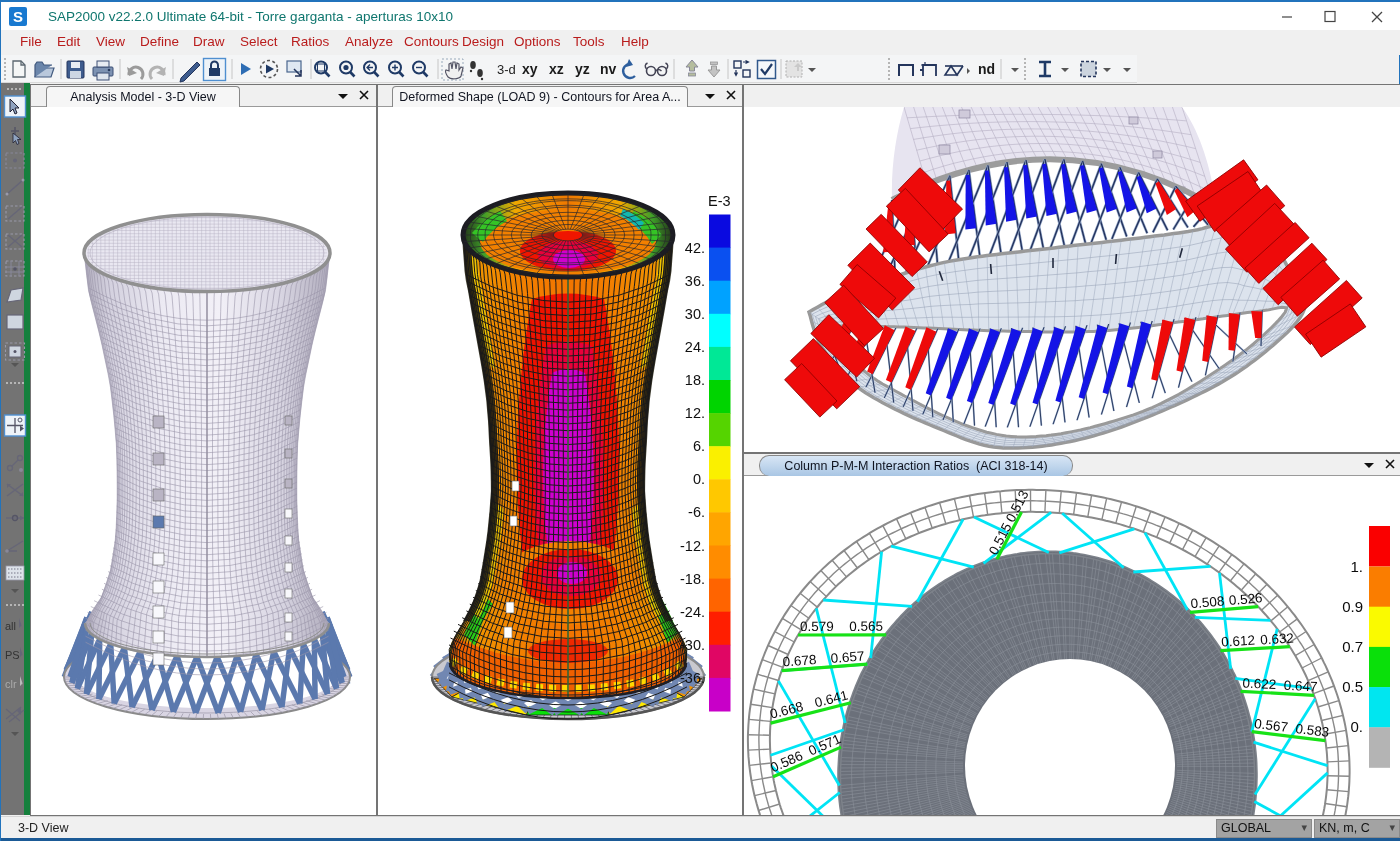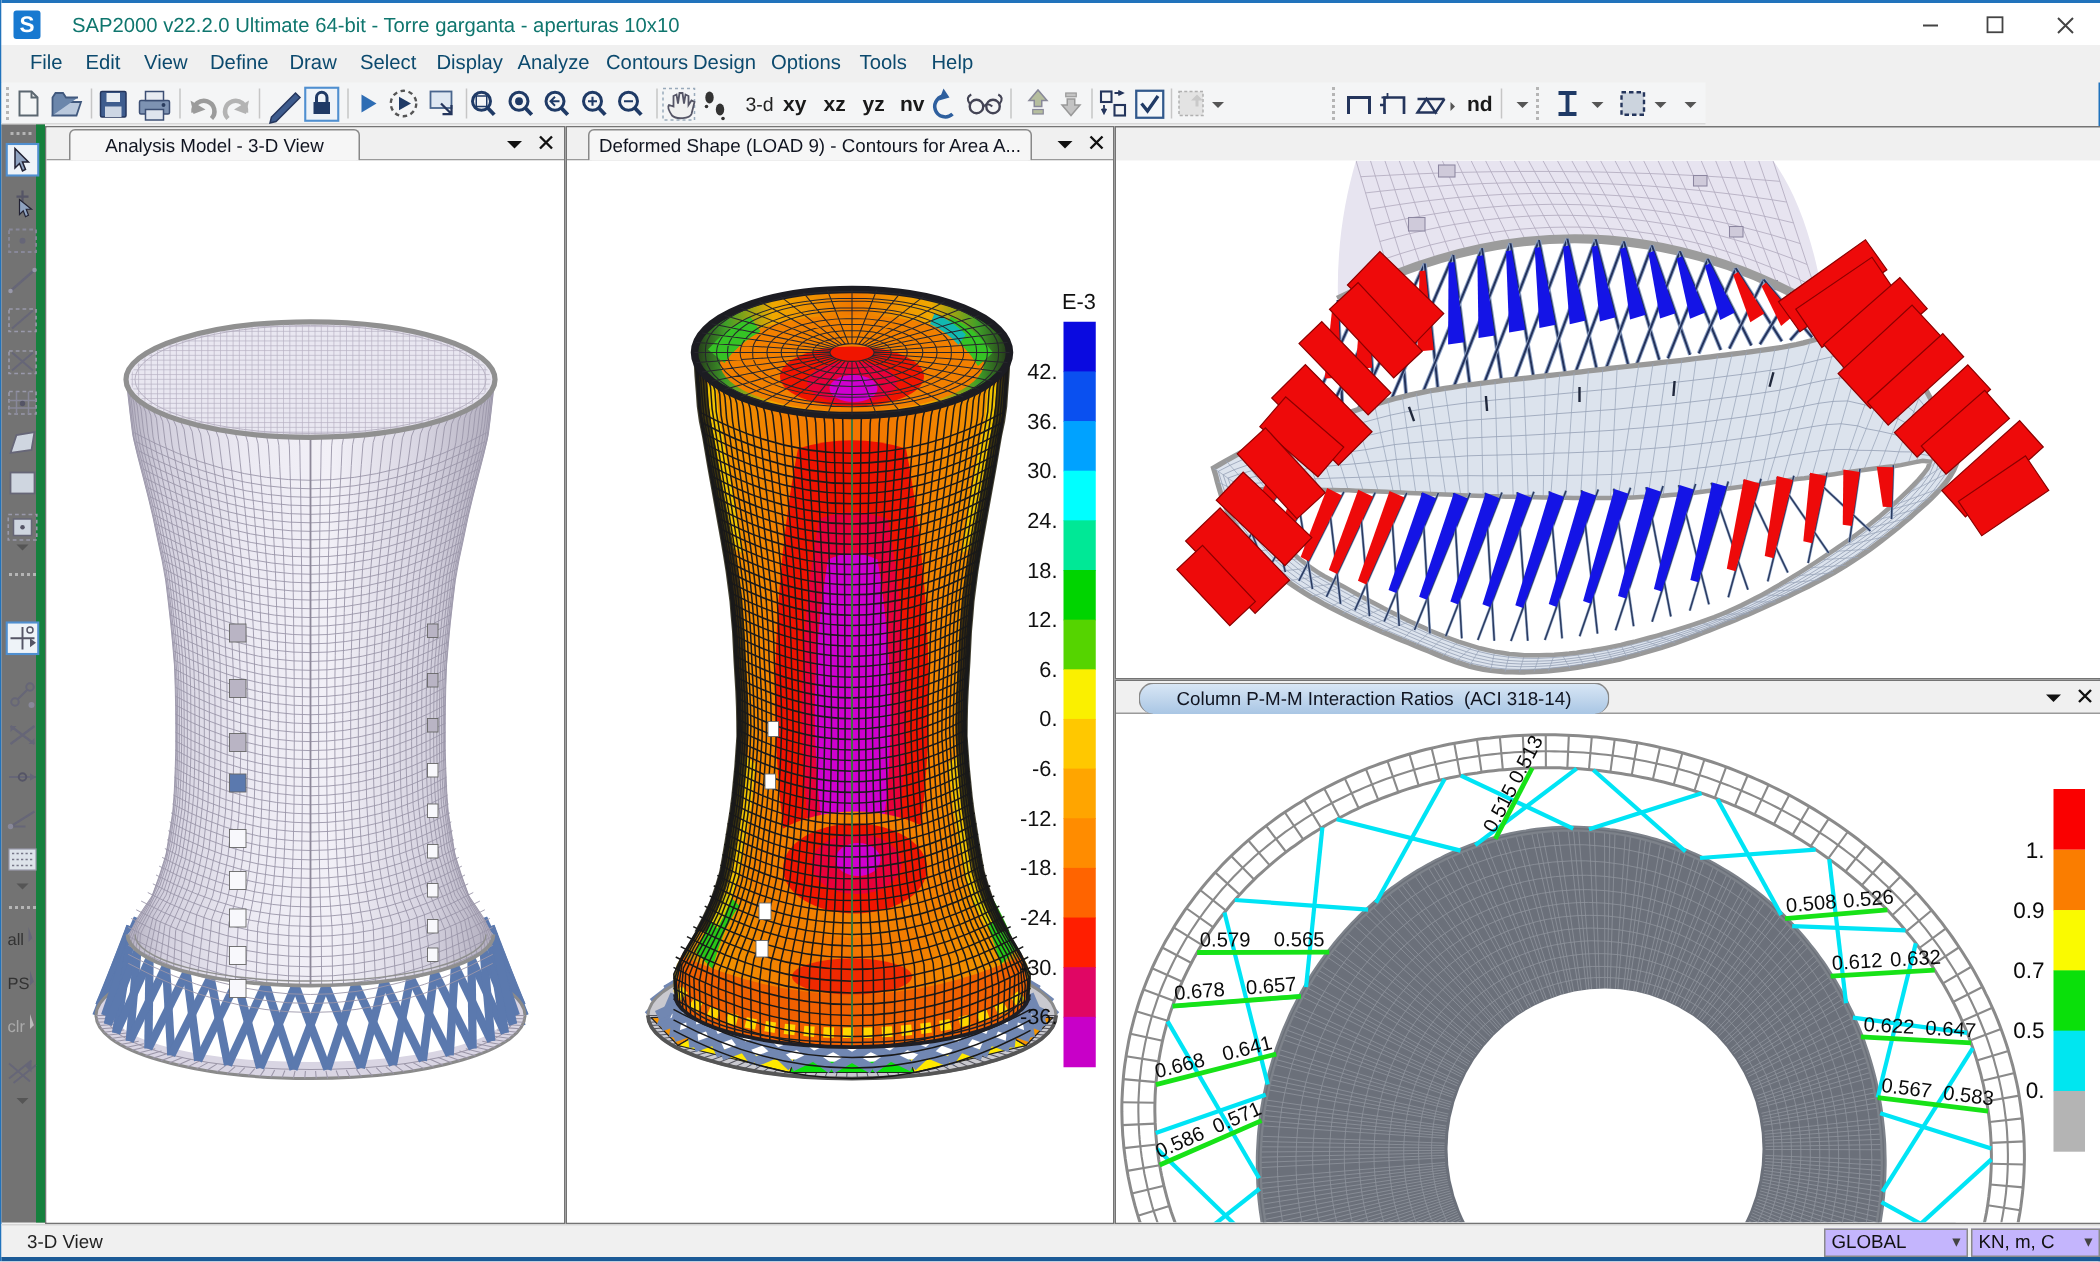--- a/index.html
+++ b/index.html
@@ -1,53 +1,53 @@
 <!DOCTYPE html>
 <html><head><meta charset="utf-8"><style>
 *{margin:0;padding:0;box-sizing:border-box}
 html,body{width:1400px;height:841px;overflow:hidden;font-family:"Liberation Sans",sans-serif;background:#fff}
 #win{position:relative;width:1400px;height:841px;border-left:1px solid #2173bc;border-right:1px solid #2173bc;background:#f0f0f0}
 #titlebar{position:absolute;left:0;top:0;width:1400px;height:30px;background:#fff;border-top:2px solid #2173bc}
 #slogo{position:absolute;left:8px;top:5px;width:18px;height:19px;background:#1879d0;border-radius:2px;color:#fff;font-weight:bold;font-size:15px;text-align:center;line-height:19px}
 #title{position:absolute;left:47px;top:7px;font-size:13.5px;color:#0f766e}
 .wbtn{position:absolute;top:8px;color:#333}
-#menubar{position:absolute;left:0;top:30px;width:1400px;height:25px;background:#f0f0f0;font-size:13.5px;color:#0c4a6e}
+#menubar{position:absolute;left:0;top:30px;width:1400px;height:25px;background:#f0f0f0;font-size:13.5px;color:#b91c1c}
 #menubar span{position:absolute;top:4px}
 #toolbar{position:absolute;left:0;top:55px;width:1136px;height:28px;background:#f4f5f6;border-bottom:1px solid #d9d9d9}
 #dock{position:absolute;left:0;top:83px;width:29px;height:732px;background:#737373;border-right:6px solid #15803d}
 .panel{position:absolute;background:#f0f0f0;border:1px solid #747474}
 .ptitle{position:absolute;left:0;top:0;right:0;height:22px;background:#f0f0f0;border-bottom:1px solid #9a9a9a}
 .tab{position:absolute;top:1px;height:21px;background:#f6f6f6;border:1px solid #888;border-bottom:none;border-radius:4px 4px 0 0;font-size:12.5px;color:#101420;text-align:center;line-height:20px}
 .tab.active{background:linear-gradient(#d8e6f5,#a9c6e4);border-radius:10px;}
 .pbtns{position:absolute;top:3px;font-size:12px;color:#222}
 .client{position:absolute;left:0;top:22px;background:#fff;overflow:hidden}
 #statusbar{position:absolute;left:0;top:816px;width:1400px;height:22px;background:#f0f0f0;border-top:1px solid #d5d5d5;font-size:12.5px;color:#222}
 #blueline{position:absolute;left:0;top:838px;width:1400px;height:3px;background:#1b5a96}
-.combo{position:absolute;top:2px;height:19px;background:#c4b5fd;border:1px solid #8a8a8a;font-size:12.5px;color:#111;padding:1px 4px}
+.combo{position:absolute;top:2px;height:19px;background:#a3a3a3;border:1px solid #8a8a8a;font-size:12.5px;color:#111;padding:1px 4px}
 .chev{position:absolute;right:4px;top:1px;color:#444;font-size:11px}
 svg{display:block}
 </style></head><body>
 <div id="win">
 <div id="titlebar">
  <div id="slogo">S</div>
  <div id="title">SAP2000 v22.2.0 Ultimate 64-bit - Torre garganta - aperturas 10x10</div>
  <svg class="wbtn" style="left:1276px;top:0" width="124" height="30">
         <line x1="5" y1="15" x2="15" y2="15" stroke="#444" stroke-width="1.2"></line>
         <rect x="48" y="9.5" width="10" height="10" fill="none" stroke="#444" stroke-width="1.2"></rect>
         <path d="M95,10 l10,10 M105,10 l-10,10" stroke="#444" stroke-width="1.3"></path>
       </svg>
 </div>
 <div id="menubar">
  <span style="left:19px">File</span>
       <span style="left:56px">Edit</span>
       <span style="left:95px">View</span>
  <span style="left:139px">Define</span>
       <span style="left:192px">Draw</span>
       <span style="left:239px">Select</span>
- <span style="left:290px">Display</span>
+ <span style="left:290px">Ratios</span>
       <span style="left:344px">Analyze</span>
       <span style="left:403px">Contours</span>
  <span style="left:461px">Design</span>
       <span style="left:513px">Options</span>
       <span style="left:572px">Tools</span>
  <span style="left:620px">Help</span>
 </div>
 <div id="toolbar">
       <svg width="1400" height="28" viewBox="0 0 1400 28">
         <line x1="4" y1="3" x2="4" y2="25" stroke="#b5b5b5" stroke-width="2" stroke-dasharray="2,2"></line>

